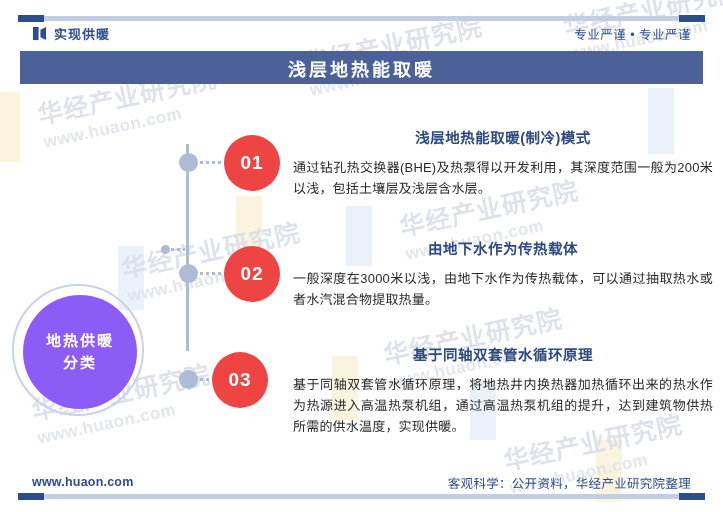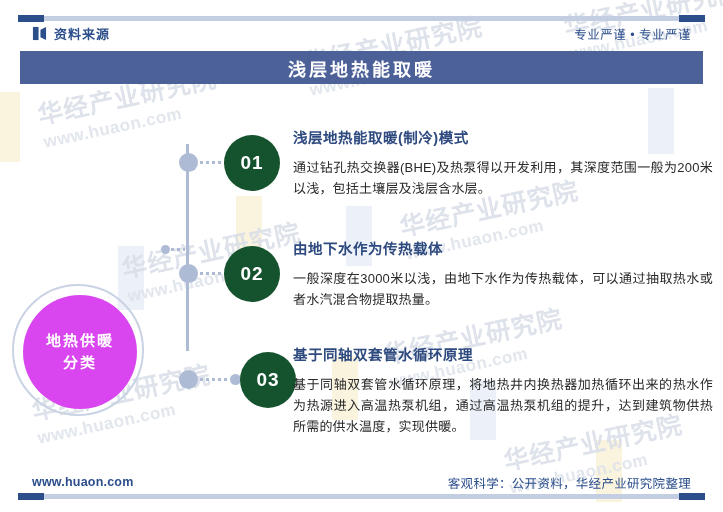--- a/index.html
+++ b/index.html
@@ -168,21 +168,21 @@
     border: 2px solid #c9d3e4;
     border-radius: 50%;
     box-sizing: border-box;
   }
   .hub-disc {
     position: absolute;
     left: 11px;
     top: 11px;
     width: 114px;
     height: 114px;
-    background: #d946ef;
+    background: #8b5cf6;
     border-radius: 50%;
     display: flex;
     flex-direction: column;
     align-items: center;
     justify-content: center;
     color: #ffffff;
     font-size: 15px;
     font-weight: bold;
     letter-spacing: 2px;
     line-height: 1.5;
@@ -244,41 +244,42 @@
     height: 11px;
     border-radius: 50%;
     background: #aebbd5;
   }
   .num-circle {
     position: absolute;
     left: 53px;
     width: 56px;
     height: 56px;
     border-radius: 50%;
-    background: #14532d;
+    background: #ef4444;
     color: #ffffff;
     font-size: 19px;
     font-weight: bold;
     letter-spacing: 1px;
     display: flex;
     align-items: center;
     justify-content: center;
   }
   .row-text {
     position: absolute;
     left: 118px;
     width: 420px;
   }
   .row-heading {
     font-size: 14.5px;
     font-weight: bold;
     color: #2e4a7f;
     letter-spacing: .5px;
     line-height: 1.3;
     margin: 0;
+    text-align: center;
   }
   .row-body {
     font-size: 13px;
     color: #2a2a2a;
     line-height: 1.62;
     letter-spacing: .2px;
     margin: 9px 0 0 0;
     text-align: justify;
   }
 
@@ -378,21 +379,21 @@
   </div>
 
   <div class="topline"></div>
 
   <div class="header">
     <div class="brand">
       <svg class="brand-mark" viewBox="0 0 16 16">
         <polygon points="1,1 7,1 7,15 1,15" fill="#2c4f8c"></polygon>
         <polygon points="15,1 9,4 9,12 15,15" fill="#2c4f8c"></polygon>
       </svg>
-      <span class="brand-name">资料来源</span>
+      <span class="brand-name">实现供暖</span>
     </div>
     <div class="tagline">专业严谨 • 专业严谨</div>
   </div>
 
   <div class="title-band">
     <span class="title-text">浅层地热能取暖</span>
   </div>
 
   <div class="content">
 
@@ -431,21 +432,21 @@
       <div class="row-text" style="left:293px; top:0px;">
         <p class="row-heading">由地下水作为传热载体</p>
         <p class="row-body">一般深度在3000米以浅，由地下水作为传热载体，可以通过抽取热水或者水汽混合物提取热量。</p>
       </div>
     </div>
 
     <div class="row" style="top:262px;">
       <div class="node-big" style="left:179px; top:24px;"></div>
       <div class="node-dots" style="left:200px; top:32px;"></div>
       <div class="node-small" style="left:230px; top:28px;"></div>
-      <div class="num-circle" style="left:240px; top:6px;">
+      <div class="num-circle" style="left:212px; top:6px;">
         <span>03</span>
       </div>
       <div class="row-text" style="left:293px; top:0px;">
         <p class="row-heading">基于同轴双套管水循环原理</p>
         <p class="row-body">基于同轴双套管水循环原理，将地热井内换热器加热循环出来的热水作为热源进入高温热泵机组，通过高温热泵机组的提升，达到建筑物供热所需的供水温度，实现供暖。</p>
       </div>
     </div>
 
   </div>
 

